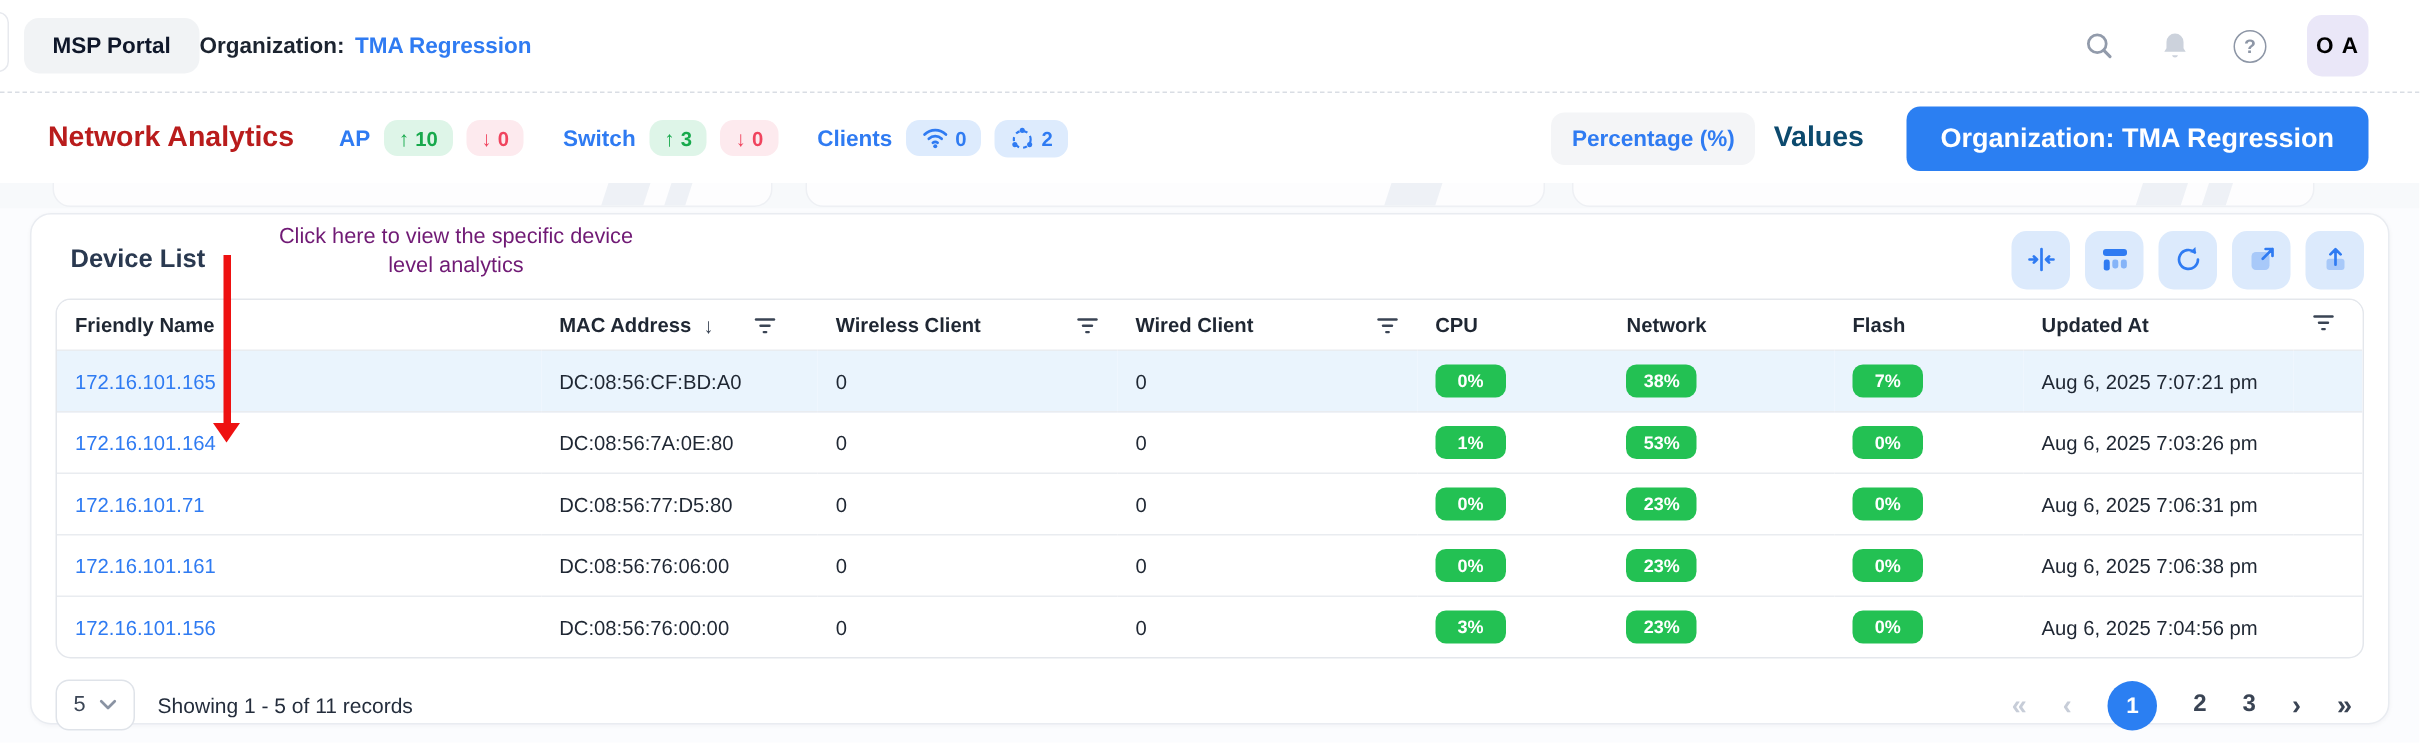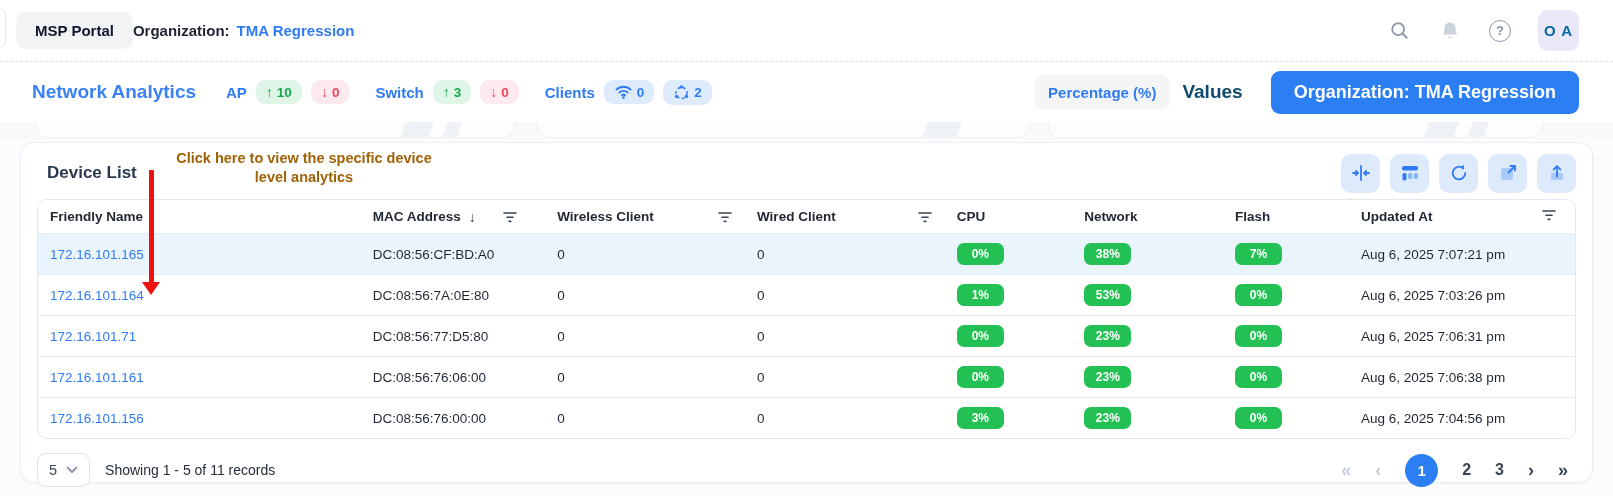--- a/index.html
+++ b/index.html
@@ -12,27 +12,27 @@
   .edge-sliver { position:absolute; left:-8px; top:8px; width:14px; height:40px;
     border:1px solid #e7e9ee; border-radius:8px; background:#fff; }
   .portal-chip { background:#f1f3f5; border-radius:10px; padding:10px 19px;
     color:#0f172a; font-weight:700; font-size:15px; cursor:pointer; }
   .org-label { font-weight:700; color:#1c2430; font-size:15px; }
   .org-value { color:#2f7bf2; font-weight:700; font-size:15px; margin-left:7px; cursor:pointer; }
   .topbar-right { margin-left:auto; display:flex; align-items:center; gap:27px; }
   .icon-btn { width:24px; height:24px; display:flex; align-items:center; justify-content:center; cursor:pointer; }
   .help-circle { width:22px; height:22px; border:1.8px solid #8d96a6; border-radius:50%;
     color:#8d96a6; font-weight:700; font-size:13px; display:flex; align-items:center; justify-content:center; cursor:pointer; }
-  .avatar { width:41px; height:41px; border-radius:10px; background:#eae7f8; color:#0369a1;
+  .avatar { width:41px; height:41px; border-radius:10px; background:#eae7f8; color:#000000;
     font-weight:700; font-size:15px; display:flex; align-items:center; justify-content:center;
     letter-spacing:1px; cursor:pointer; }
 
   
   .subheader { height:60px; display:flex; align-items:center; padding:0 34px 0 32px; background:#fff; }
-  .na-title { font-size:19px; font-weight:700; color:#3b82f6; }
+  .na-title { font-size:19px; font-weight:700; color:#b91c1c; }
   .stat-label { color:#2f7bf2; font-weight:700; font-size:15px; margin:0 9px 0 26px; }
   .stat-label.first { margin-left:30px; }
   .pill { border-radius:9px; padding:4px 10px; font-weight:700; font-size:13.5px;
     display:inline-flex; align-items:center; gap:4px; cursor:default; }
   .pill + .pill { margin-left:9px; }
   .pill.up   { background:#def5e8; color:#17a94c; }
   .pill.down { background:#fdeaee; color:#f0445e; }
   .pill.blue { background:#ddebfd; color:#2f7bf2; }
   .pill .arrow { font-size:14px; }
   .subheader-right { margin-left:auto; display:flex; align-items:center; }
@@ -53,21 +53,21 @@
   .panel { position:relative; background:#fff; border:1px solid #e9ecf1; border-radius:14px;
     height:341px; box-shadow:0 1px 3px rgba(20,30,60,.04); }
   .panel-header { display:flex; align-items:center; padding:12px 16px 8px 26px; height:56px; }
   .panel-title { font-size:17px; font-weight:700; color:#2a3950; }
   .toolbar { margin-left:auto; display:flex; gap:10px; }
   .tool-btn { width:39px; height:39px; border-radius:10px; background:#dceafc; border:none;
     display:flex; align-items:center; justify-content:center; cursor:pointer; }
 
   
   .annotation { position:absolute; left:128px; top:6px; width:310px; text-align:center;
-    color:#a16207; font-weight:700; font-size:14.5px; line-height:1.3; z-index:5; }
+    color:#701a75; font-weight:400; font-size:14.5px; line-height:1.3; z-index:5; }
   .arrow-line { position:absolute; left:128px; top:27px; width:5px; height:112px; background:#ee1111; z-index:5; }
   .arrow-head { position:absolute; left:121px; top:139px; width:0; height:0; z-index:5;
     border-left:9px solid transparent; border-right:9px solid transparent; border-top:13px solid #ee1111; }
 
   
   .table-wrap { margin:0 16px; border:1px solid #e4e7ec; border-radius:10px; overflow:hidden; }
   table { width:100%; border-collapse:collapse; table-layout:fixed; }
   th { text-align:left; font-size:13.5px; font-weight:700; color:#1f2733;
     padding:8px 12px; height:33px; background:#fff; white-space:nowrap; }
   td { font-size:13.5px; color:#1f2733; padding:9px 12px; height:39px;

